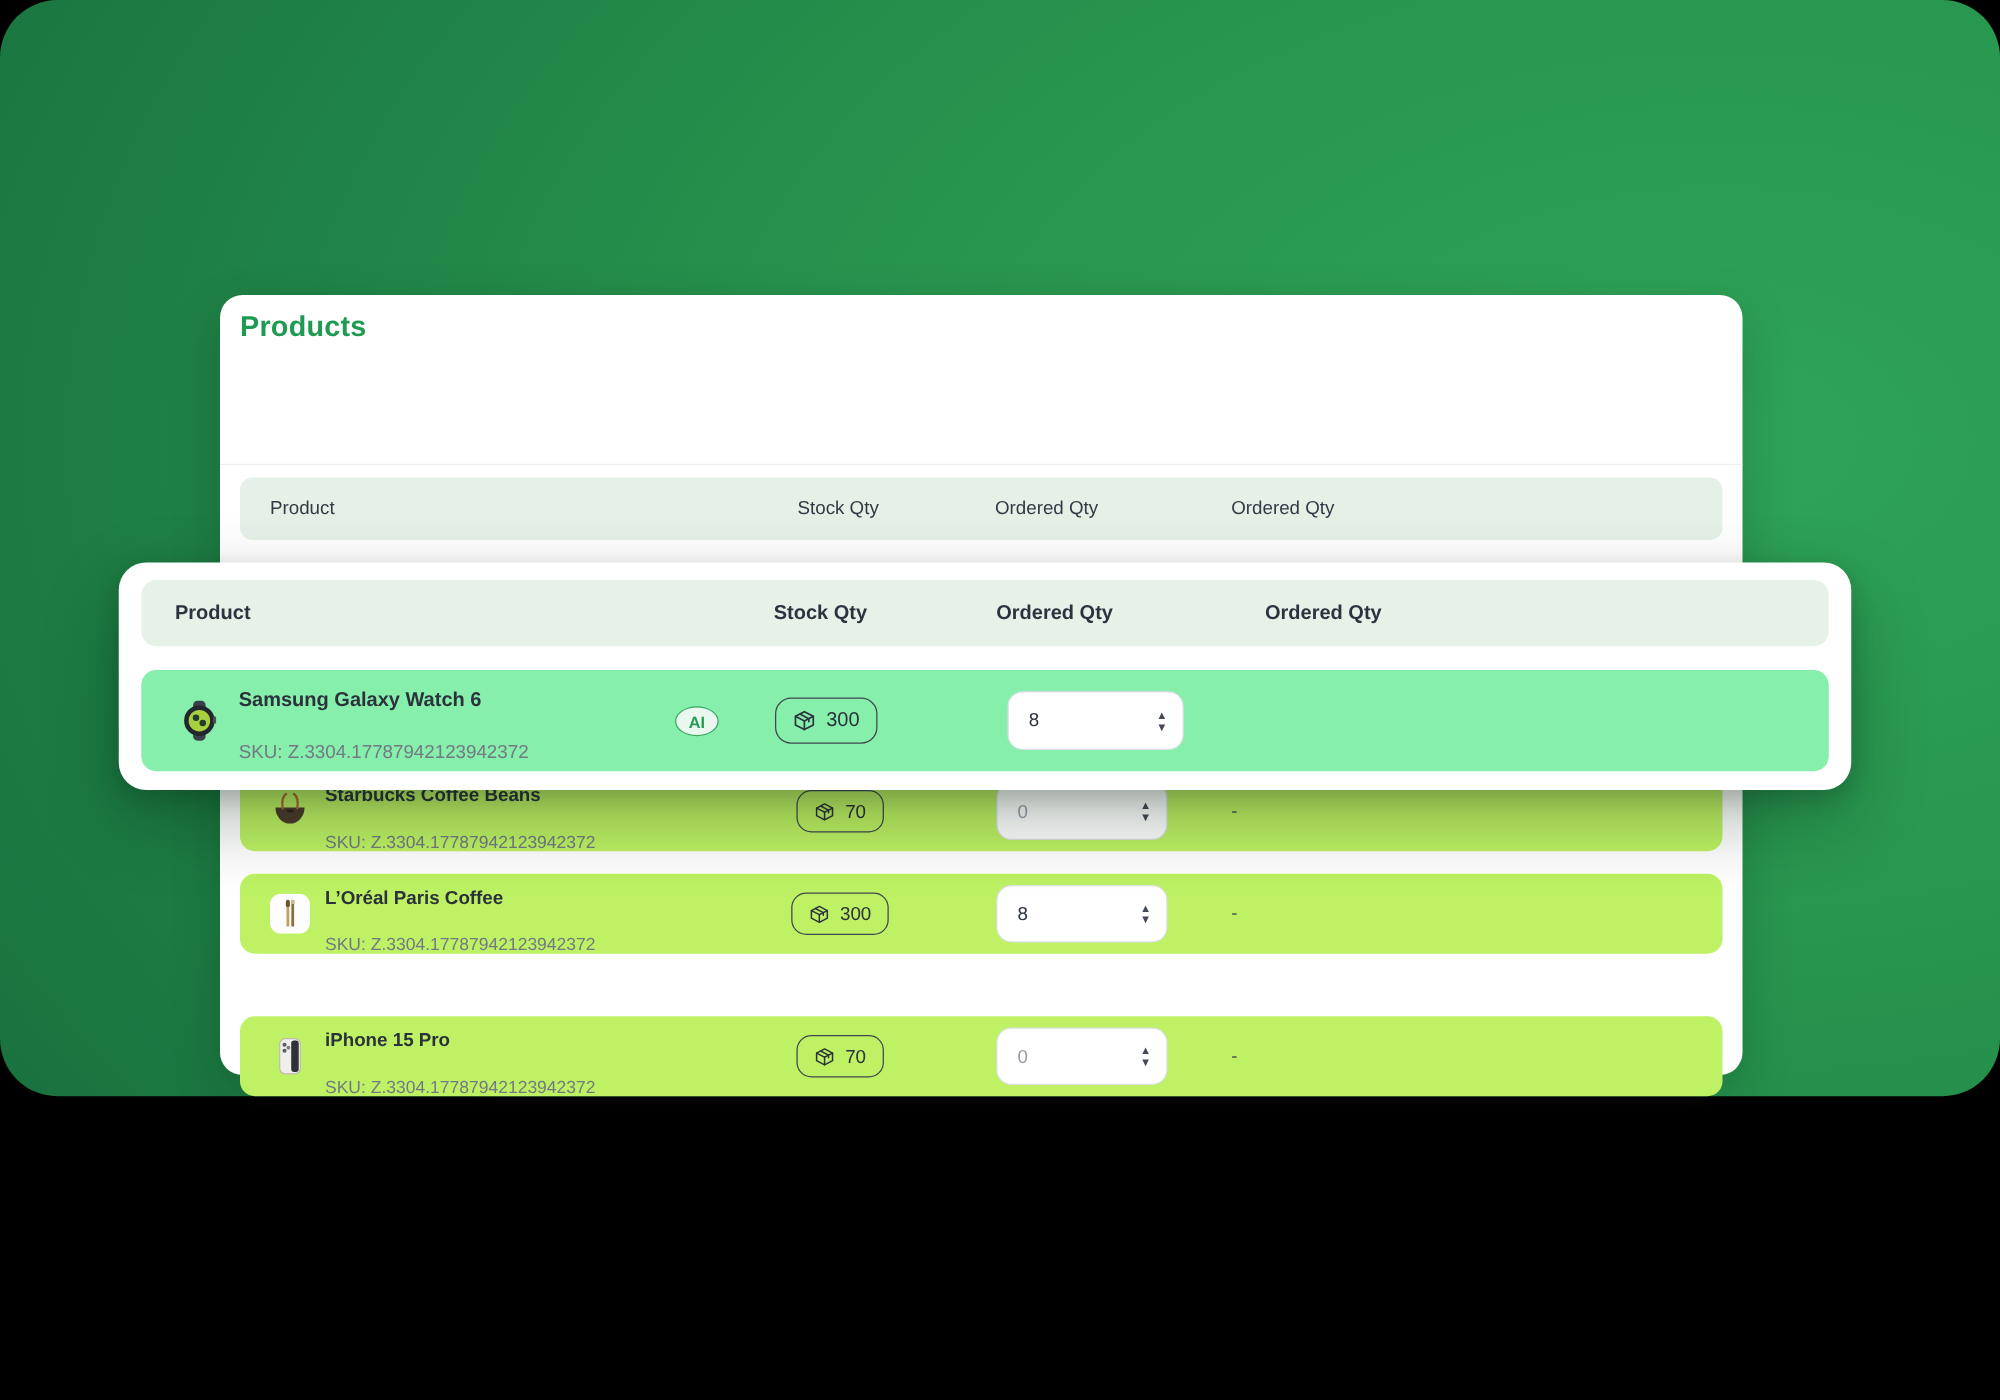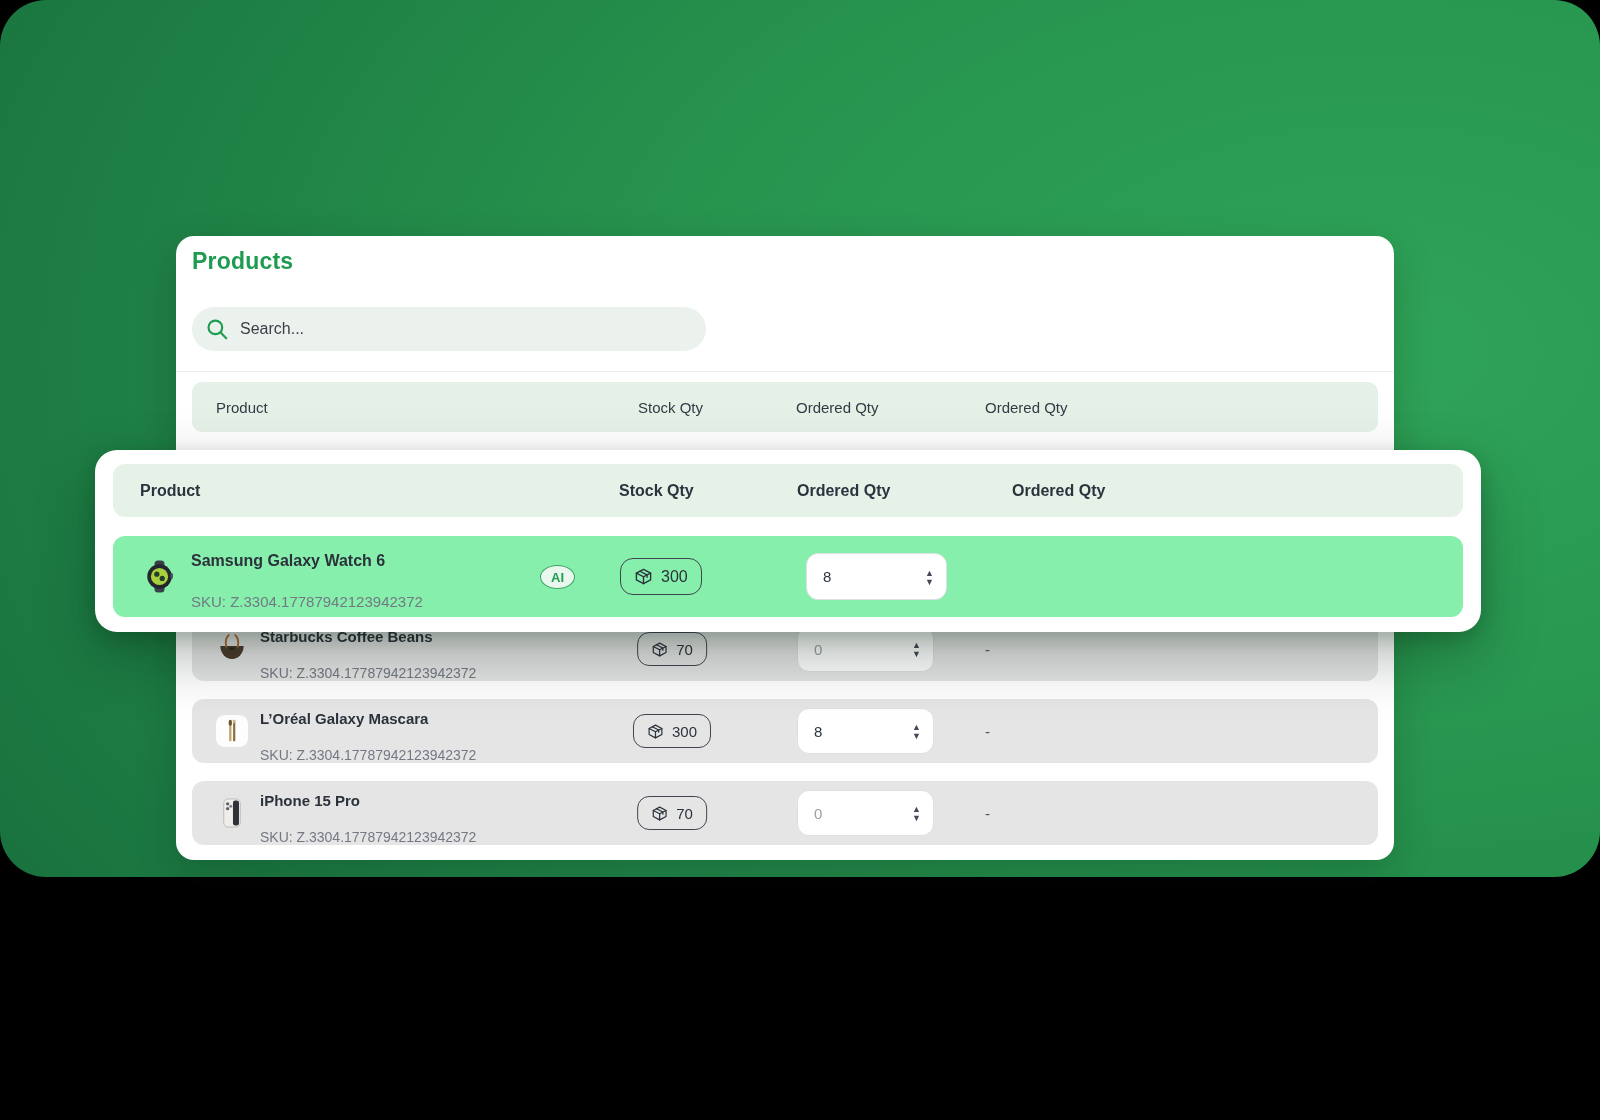--- a/index.html
+++ b/index.html
@@ -32,22 +32,22 @@
   .thead-ov   { left:18px; top:14px; width:1350px; height:53px; border-radius:12px; background:#e6f2e8; }
   .th { position:absolute; top:50%; transform:translateY(-50%); font-size:15px;
         font-weight:500; color:#333a45; white-space:nowrap;text-align:right; }
   .thead-ov .th { font-size:16px; font-weight:600; color:#2c333e; }
   .thead-main .th-product { left:24px; }  .thead-main .th-stock { left:446px; }
   .thead-main .th-ord1 { left:604px; }    .thead-main .th-ord2 { left:793px; }
   .thead-ov .th-product { left:27px; }    .thead-ov .th-stock { left:506px; }
   .thead-ov .th-ord1 { left:684px; }      .thead-ov .th-ord2 { left:899px; }
 
   .trow { position:absolute; left:16px; width:1186px; height:64px; border-radius:12px;
-          background:#e5e5e5; }
-  .r1 { top:381px; } .r2 { top:463px; } .r3 { top:545px; }
+          background:#bef264; }
+  .r1 { top:381px; } .r2 { top:463px; } .r3 { top:577px; }
 
   .pimg { position:absolute; left:24px; top:16px; width:32px; height:32px; display:block; }
   .pname { position:absolute; left:68px; top:11px; font-size:15px; font-weight:600;
            color:#2c323c; white-space:nowrap; }
   .psku { position:absolute; left:68px; top:33px; font-size:14px; color:#737983;
           white-space:nowrap;margin-top:15px; }
   .pill { position:absolute; left:480px; top:50%; transform:translate(-50%,-50%);
           height:34px; border:1.5px solid #40464f; border-radius:12px; background:transparent;
           display:flex; align-items:center; gap:8px; padding:0 13px; font-size:15px;
           font-weight:500; color:#2c323c; }
@@ -84,29 +84,20 @@
 </style>
 </head>
 <body>
 
 <div class="stage">
   <div class="bg"></div>
 
   <section class="card main-card">
     <h1 class="page-title">Products</h1>
 
-    <div class="search">
-      <span>
-        <svg width="26" height="26" viewBox="0 0 24 24" fill="none" stroke="#1f9d53" stroke-width="2" stroke-linecap="round">
-          <circle cx="10.5" cy="10.5" r="6.3"></circle>
-            <path d="M15.3 15.3L20.5 20.5"></path>
-        </svg>
-      </span>
-      <input type="text" placeholder="Search..." style="">
-    </div>
 
     <div class="divider"></div>
 
     <div class="thead thead-main">
       <span class="th th-product">Product</span>
       <span class="th th-stock">Stock Qty</span>
       <span class="th th-ord1">Ordered Qty</span>
       <span class="th th-ord2">Ordered Qty</span>
     </div>
 
@@ -145,21 +136,21 @@
     <div class="trow r2">
       <span class="pimg">
         <svg width="32" height="32" viewBox="0 0 33 33">
           <rect x="0" y="0" width="33" height="33" rx="9" fill="#fdfdfd"></rect>
           <rect x="13.6" y="8" width="2.3" height="19" fill="#c2a060"></rect>
           <rect x="13.1" y="5" width="3.3" height="6" rx="1.6" fill="#6b5531"></rect>
           <rect x="17.6" y="7" width="2.3" height="20" fill="#8a6f42"></rect>
           <rect x="17.2" y="5" width="3.1" height="3.4" rx="1" fill="#c9b98f"></rect>
         </svg>
       </span>
-      <div class="pname">L’Oréal Galaxy Mascara</div>
+      <div class="pname">L’Oréal Paris Coffee</div>
       <div class="psku">SKU: Z.3304.17787942123942372</div>
       <div class="pill">
         <span>
           <svg width="17" height="17" viewBox="0 0 24 24" fill="none" stroke="#2c323c" stroke-width="1.7" stroke-linejoin="round" stroke-linecap="round">
             <path d="M21 16.3V7.7L12 3 3 7.7v8.6L12 21l9-4.7z"></path>
               <path d="M3 7.7l9 4.6 9-4.6"></path>
               <path d="M12 12.3V21"></path>
               <path d="M7.5 5.4l9 4.6v3"></path>
           </svg>
         </span>

